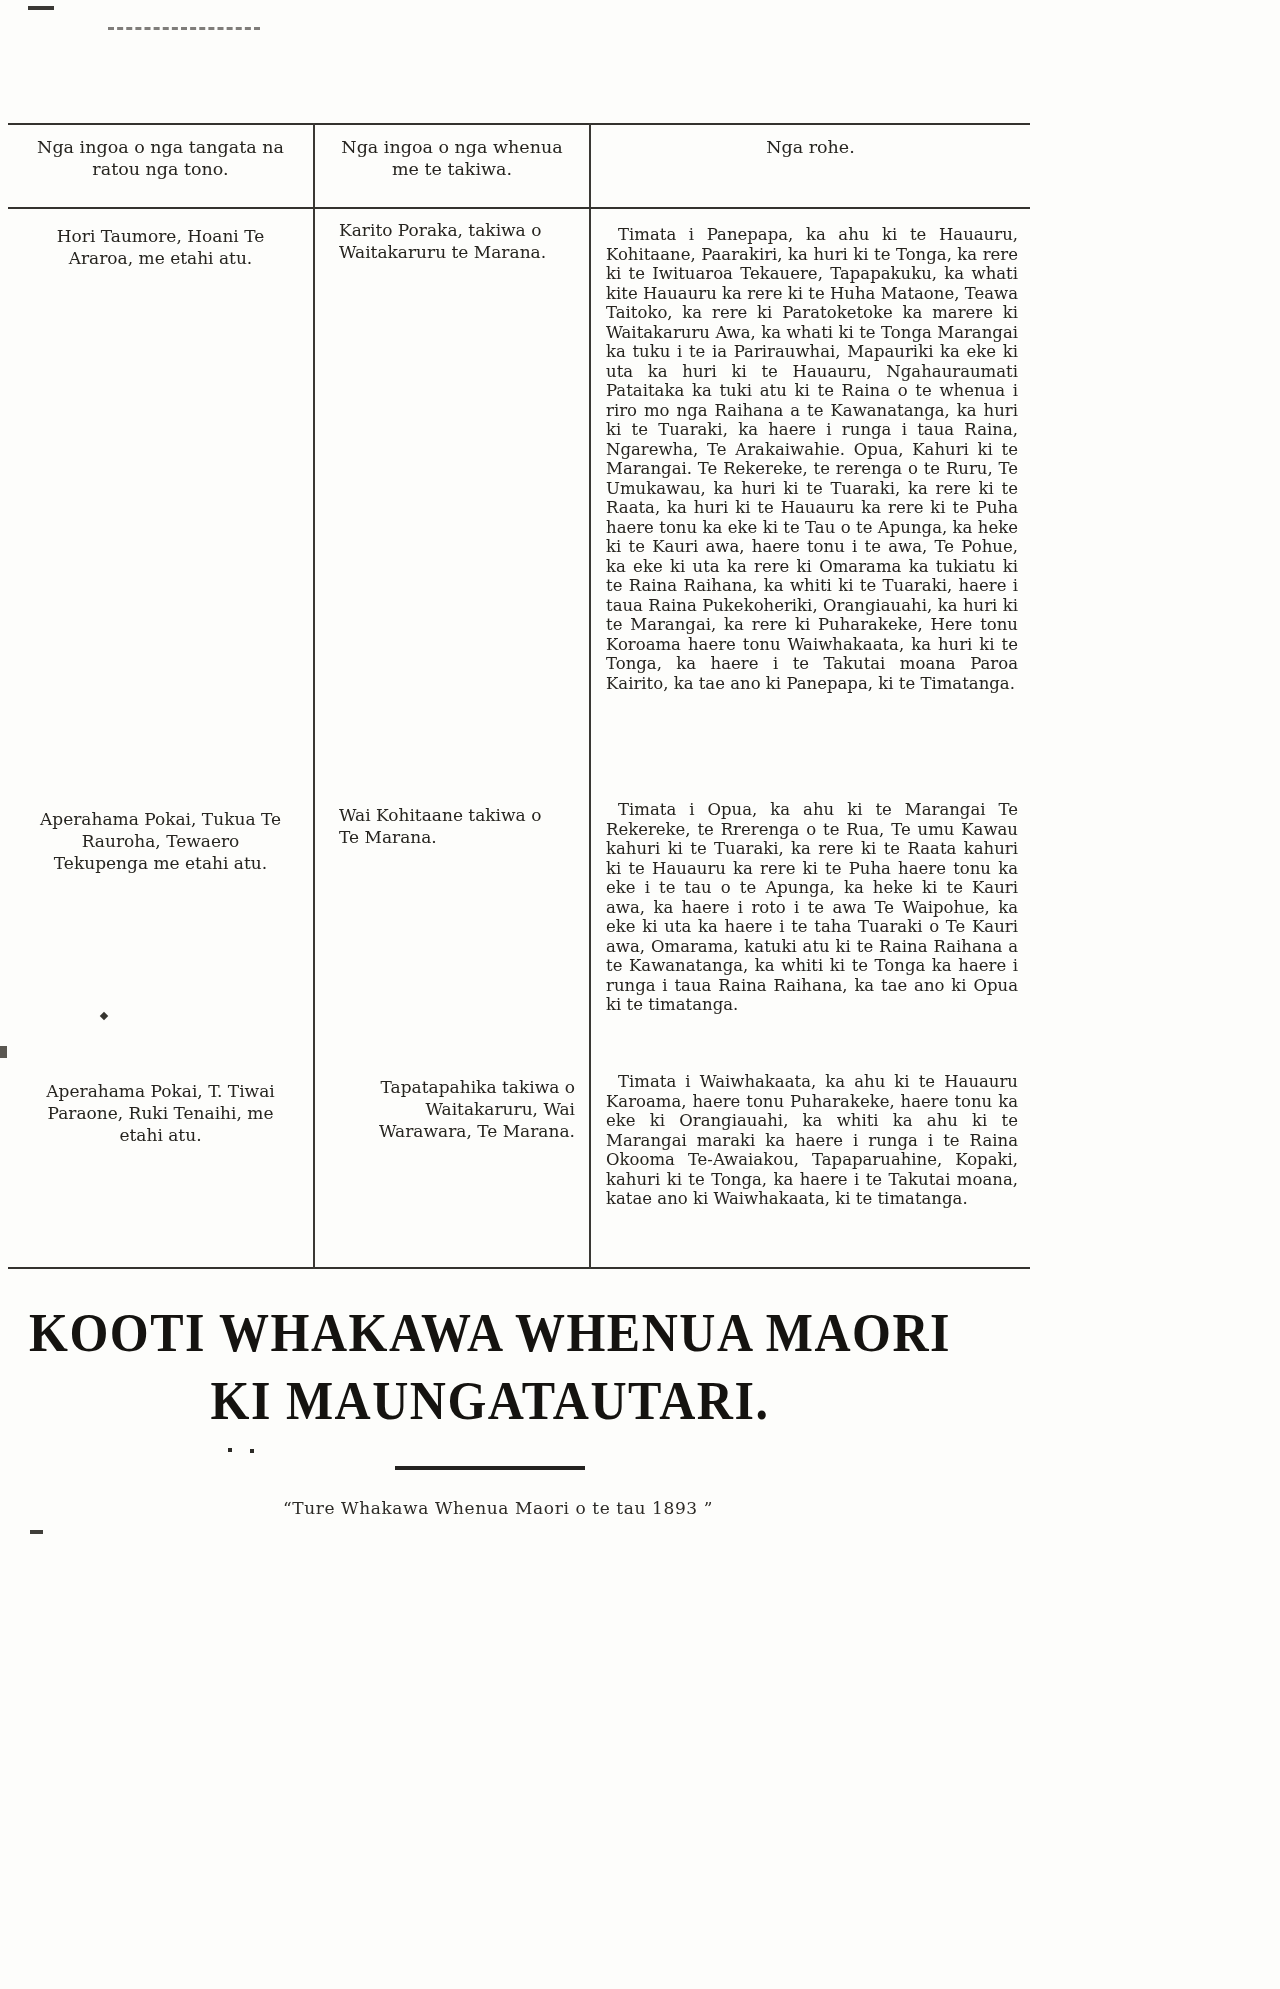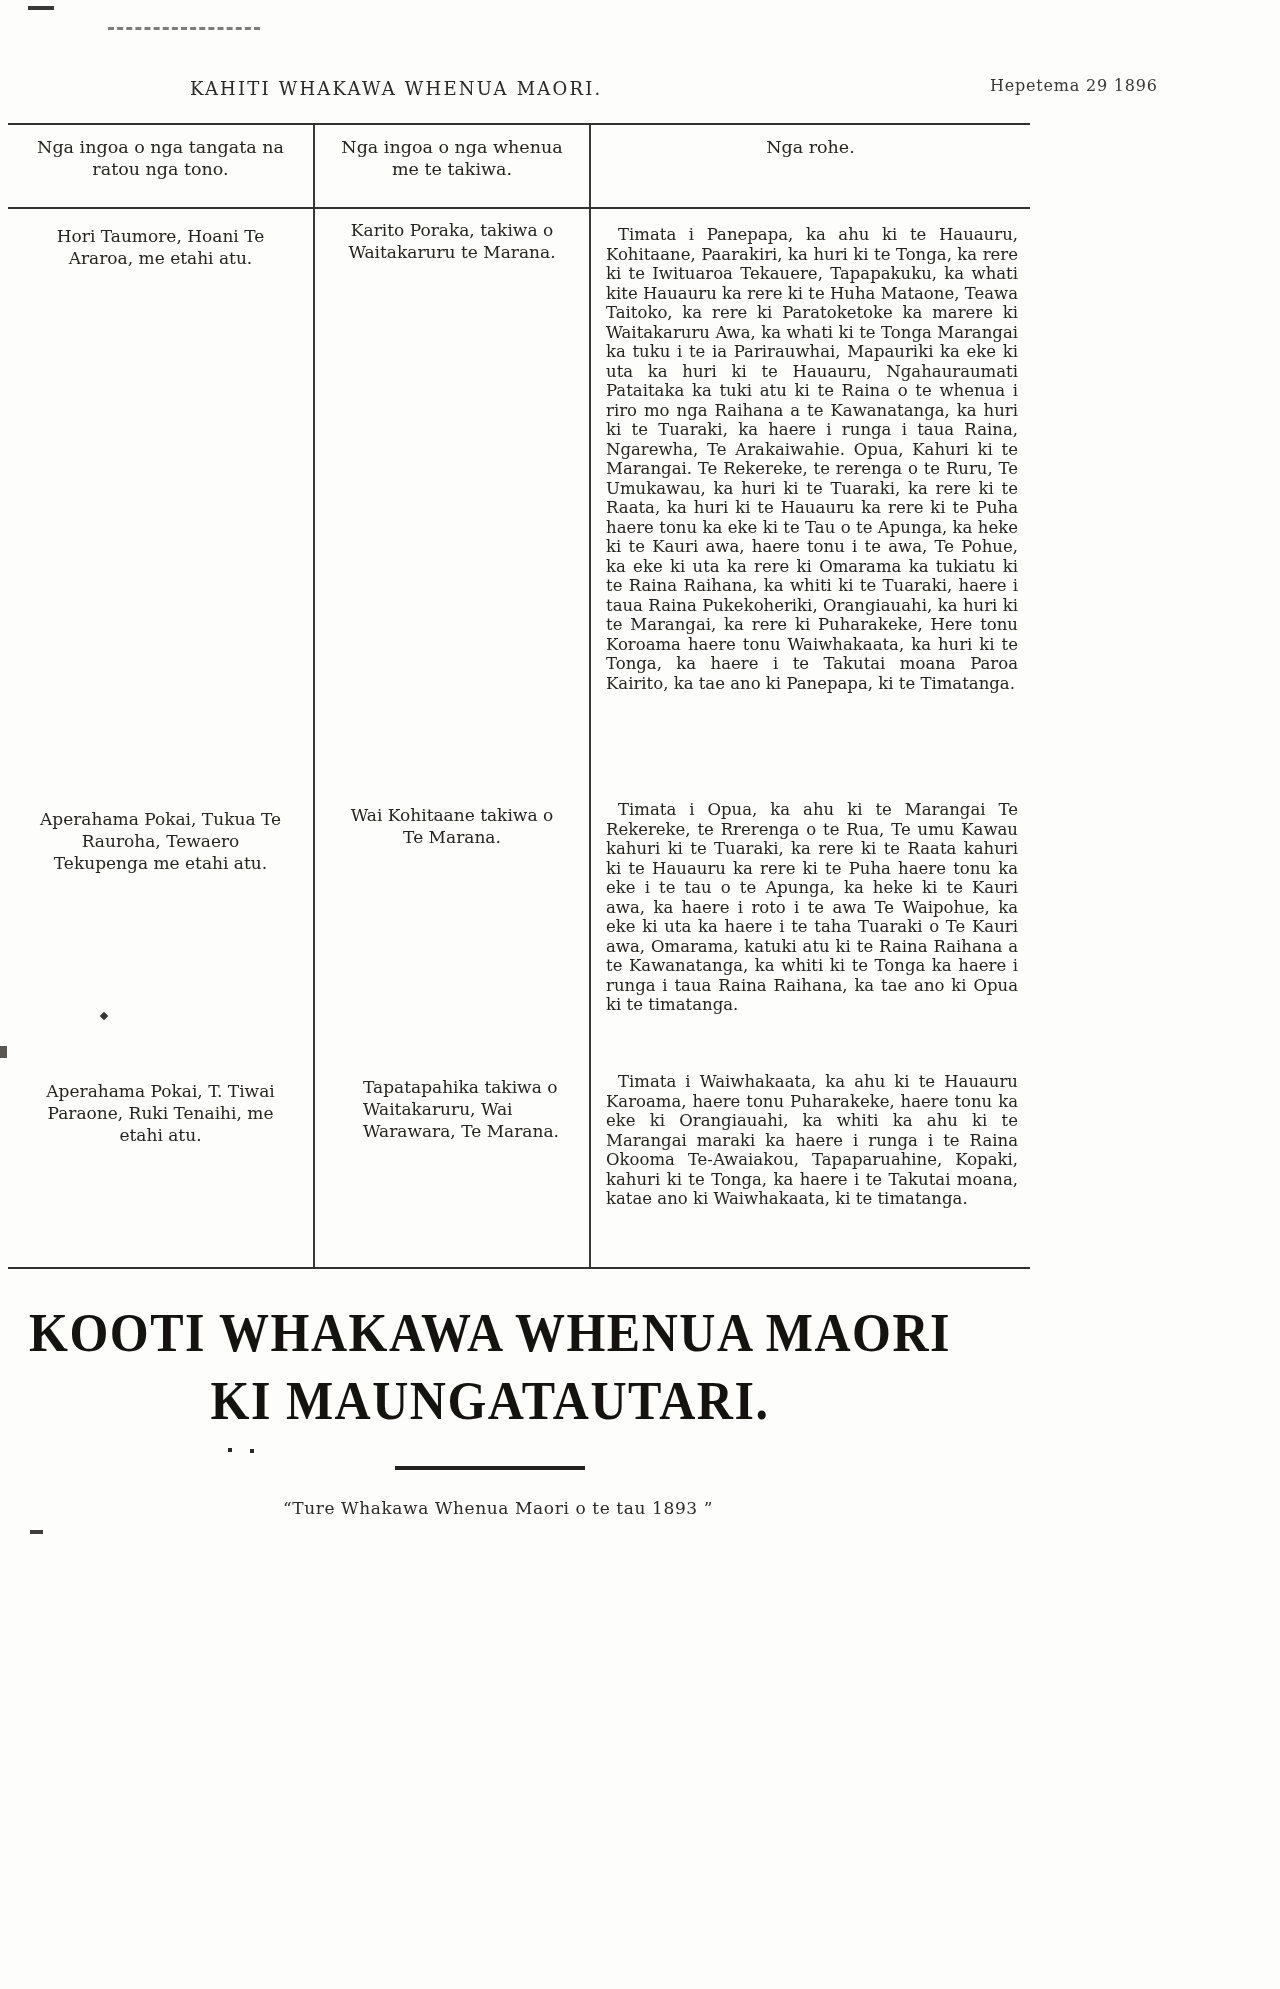--- a/index.html
+++ b/index.html
@@ -54,27 +54,27 @@
   .row-2 > td { height: 210px; }
 
   .cell-names {
     text-align: center;
     padding: 16px 26px 0;
     font-size: 17px; line-height: 22px;
     color: #26241f;
   }
   .row-1 .cell-names, .row-2 .cell-names { padding-top: 22px; }
   .cell-land {
-    text-align: center;
+    text-align: left;
     padding: 10px 24px 0;
     font-size: 17px; line-height: 22px;
     color: #26241f;
   }
   .row-1 .cell-land { padding-top: 18px; }
-  .row-2 .cell-land { padding-top: 18px; text-align: left; padding-left: 48px; padding-right: 14px; }
+  .row-2 .cell-land { padding-top: 18px; text-align: right; padding-left: 48px; padding-right: 14px; }
   .cell-rohe {
     text-align: justify;
     padding: 16px 12px 0 15px;
     font-size: 16.5px; line-height: 19.5px;
     text-indent: 12px;
     color: #26241f;
   }
   .row-1 .cell-rohe, .row-2 .cell-rohe { padding-top: 14px; }
 
   
@@ -109,24 +109,20 @@
   .artifact-mid-diamond { left: 101px; top: 1013px; width: 6px; height: 6px; transform: rotate(45deg); background:#36342f; }
   .artifact-left-tick { left: 0; top: 1046px; width: 7px; height: 12px; background:#5a5751; }
   .artifact-heading-dots { left: 228px; top: 1448px; width: 4px; height: 4px; background:#2c2a26; box-shadow: 22px 1px 0 #2c2a26; }
   .artifact-bottom-dash { left: 30px; top: 1530px; width: 13px; height: 4px; background:#403e39; }
 </style>
 </head>
 <body>
 
 <div class="page">
 
-  <div class="masthead">
-    <div class="masthead-title">KAHITI WHAKAWA WHENUA MAORI.</div>
-    <div class="masthead-date">Hepetema 29 1896</div>
-  </div>
 
   <table class="land-table">
     <colgroup>
       <col style="width:306px">
       <col style="width:276px">
       <col style="width:440px">
     </colgroup>
     <thead>
       <tr>
         <th>Nga ingoa o nga tangata na ratou nga tono.</th>

